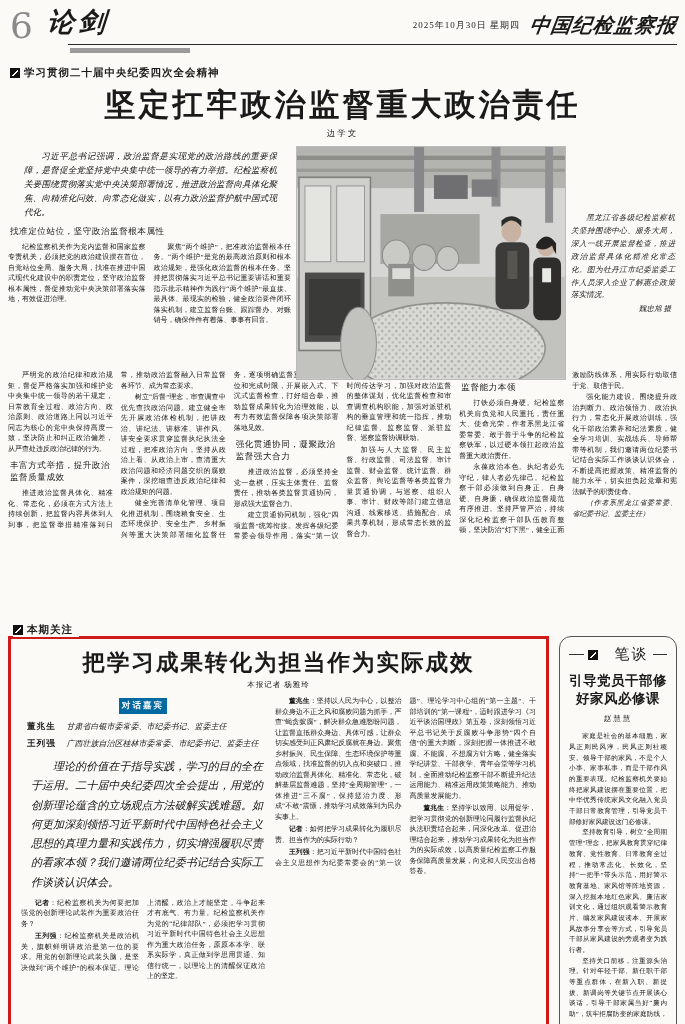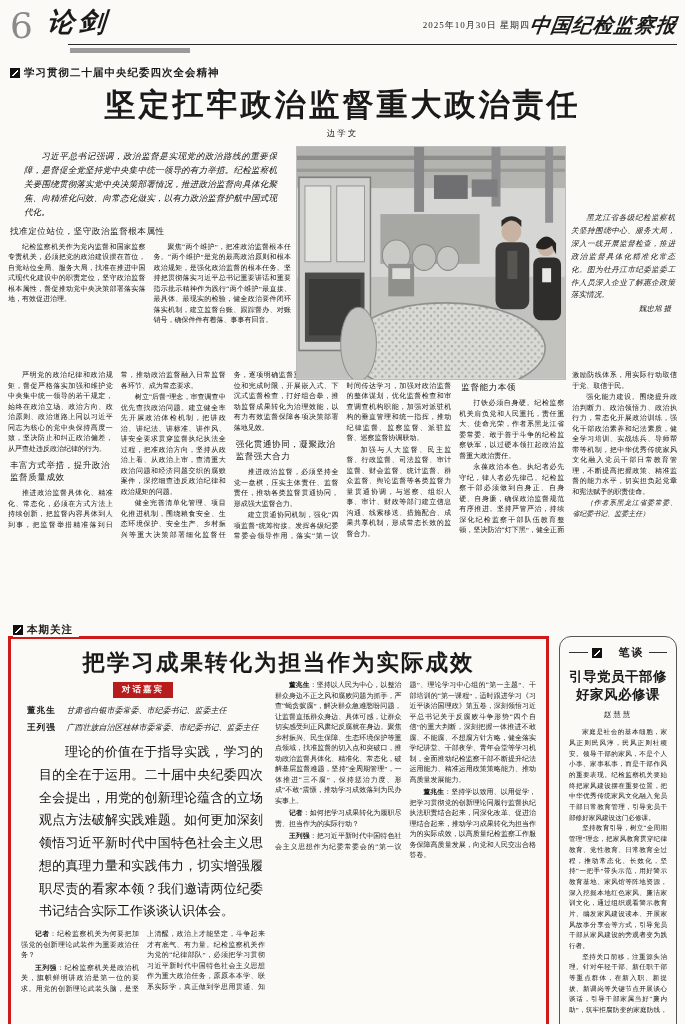--- a/index.html
+++ b/index.html
@@ -11,21 +11,21 @@
   }
   .sheet { padding:6px 8px 0 8px; }
 
   
   .hdr { position:relative; height:50px; }
   .hdr-left { position:absolute; left:2px; top:2px; display:flex; align-items:flex-start; }
   .page-num { font-size:36px; color:#8a8a8a; font-weight:400; line-height:1; margin-right:14px; font-family:"DejaVu Serif",serif; }
   .section-name { font-size:27px; font-weight:bold; font-style:italic; letter-spacing:4px; line-height:1.1; transform:skewX(-4deg); }
   .hdr-rule { position:absolute; left:60px; right:0; top:38px; border-top:1.2px solid #2a2a2a; }
   .hdr-bar  { position:absolute; left:62px; top:42px; width:120px; height:5px; background:#9b9b9b; }
-  .hdr-right { position:absolute; right:0; top:6px; display:flex; align-items:center; }
+  .hdr-right { position:absolute; right:0; top:6px; display:flex; align-items:center; gap:10px; }
   .date { font-size:9px; letter-spacing:1px; color:#222; }
   .masthead { font-size:20px; font-weight:900; font-style:italic; letter-spacing:1px; transform:skewX(-8deg); }
 
   
   .kicker-row { margin:10px 0 2px 2px; display:flex; align-items:center; gap:4px; }
   .sq-icon { width:10px; height:10px; background:#111; display:inline-block; position:relative; flex:0 0 auto; }
   .sq-icon::after { content:""; position:absolute; left:2px; top:2px; width:6px; height:6px;
                     background:linear-gradient(135deg,#111 45%,#fff 45%,#fff 60%,#111 60%); }
   .kicker { font-size:10.5px; font-weight:bold; letter-spacing:1px; }
   .headline { text-align:center; font-size:31px; font-weight:900; letter-spacing:3px; margin:4px 0 2px 0; }
@@ -52,36 +52,36 @@
   
   .bottom { display:grid; grid-template-columns:541px 1fr; gap:10px; margin-top:10px; height:404px; }
 
   
   .focus-box { border:3.5px solid #cf1a1a; position:relative; padding:4px 10px 6px 10px; background:#fbfaf7; }
   .focus-label-row { position:absolute; top:-16px; left:2px; display:flex; align-items:center; gap:4px; background:#fbfaf7; padding-right:6px; }
   .focus-label { font-size:10.5px; font-weight:bold; letter-spacing:1px; }
   .focus-headline { text-align:center; font-size:22.5px; font-weight:900; letter-spacing:2px; margin:4px 0 2px 0; }
   .focus-byline { text-align:center; font-size:7.5px; letter-spacing:1px; margin-bottom:6px; }
   .focus-body { display:grid; grid-template-columns:244px 1fr; gap:10px; height:312px; overflow:hidden; }
-  .dialog-tag { display:block; width:60px; margin:2px auto 6px auto; background:#b91c1c; color:#fff; font-size:8.6px; font-weight:bold;
+  .dialog-tag { display:block; width:48px; margin:2px auto 6px auto; background:#0369a1; color:#fff; font-size:8.6px; font-weight:bold;
                 text-align:center; padding:2px 0; letter-spacing:2px; font-family:"Liberation Sans",sans-serif; }
   .guest { font-size:8px; line-height:1.7; margin:0 0 2px 6px;font-family:Liberation Mono, monospace; }
   .guest b { font-size:8.6px; letter-spacing:1px; margin-right:6px; }
   .guest span { font-style:italic; }
-  .intro { font-size:13px; line-height:1.75; text-align:justify; text-indent:2em; margin:6px 2px 6px 18px; color:#111; }
+  .intro { font-size:11px; font-style:italic; line-height:1.75; text-align:justify; text-indent:2em; margin:6px 2px 6px 10px; color:#111; }
   .qa-left { column-count:2; column-gap:8px; height:158px; overflow:hidden; }
   .qa-right { column-count:2; column-gap:8px; height:306px; overflow:hidden; }
   .qa { font-size:7px; line-height:1.5; text-align:justify; text-indent:2em; margin-bottom:2px; }
   .qa b { font-family:"Liberation Sans",sans-serif; font-size:6.8px; }
 
   
   .essay-box { border:1px solid #555; border-radius:12px; padding:8px 9px 6px 9px; background:#fbfaf7; }
   .essay-hdr { display:flex; align-items:center; gap:4px; margin-bottom:8px; }
   .essay-hdr .line { flex:1; border-top:1px solid #333; }
-  .essay-label { font-size:11px; font-weight:bold; letter-spacing:2px; display:flex; align-items:center; gap:17px; }
+  .essay-label { font-size:15px; font-weight:normal; letter-spacing:2px; display:flex; align-items:center; gap:17px; }
   .essay-headline { font-size:13.5px; font-weight:900; text-align:center; letter-spacing:.5px; line-height:1.35; margin:4px 0 6px 0; }
   .essay-author { text-align:center; font-size:7.5px; margin-bottom:7px; letter-spacing:2px; }
   .essay-body { height:286px; overflow:hidden; }
   .essay-body p { font-size:6.6px; line-height:1.62; text-align:justify; text-indent:2em; color:#141414; }
 </style>
 </head>
 <body>
 
 <div class="sheet">
 
@@ -166,45 +166,46 @@
         </svg>
       </div>
 
       <div class="caption-cell">
         <p class="caption">黑龙江省各级纪检监察机关坚持围绕中心、服务大局，深入一线开展监督检查，推进政治监督具体化精准化常态化。图为牡丹江市纪委监委工作人员深入企业了解惠企政策落实情况。</p>
         <div class="credit">魏忠旭 摄</div>
       </div>
     </div>
 
     <div class="row2">
-      <p class="bodytxt">严明党的政治纪律和政治规矩，督促严格落实加强和维护党中央集中统一领导的若干规定，始终在政治立场、政治方向、政治原则、政治道路上同以习近平同志为核心的党中央保持高度一致，坚决防止和纠正政治偏差，从严查处违反政治纪律的行为。</p>
+      <p class="bodytxt">严明党的政治纪律和政治规矩，督促严格落实加强和维护党中央集中统一领导的若干规定，日常教育全过程、政治方向、政治原则、政治道路上同以习近平同志为核心的党中央保持高度一致，坚决防止和纠正政治偏差，从严查处违反政治纪律的行为。</p>
       <div class="subhead">丰富方式举措，提升政治监督质量成效</div>
       <p class="bodytxt">推进政治监督具体化、精准化、常态化，必须在方式方法上持续创新，把监督内容具体到人到事，把监督举措精准落到日常，推动政治监督融入日常监督各环节、成为常态要求。</p>
       <p class="bodytxt">树立“后督”理念，审查调查中优先查找政治问题。建立健全率先开展政治体检机制，把讲政治、讲纪法、讲标准、讲作风、讲安全要求贯穿监督执纪执法全过程，把准政治方向，坚持从政治上看、从政治上审，查清重大政治问题和经济问题交织的腐败案件，深挖细查违反政治纪律和政治规矩的问题。</p>
       <p class="bodytxt">健全完善清单化管理、项目化推进机制，围绕粮食安全、生态环境保护、安全生产、乡村振兴等重大决策部署细化监督任务，逐项明确监督重点、责任单位和完成时限，开展嵌入式、下沉式监督检查，打好组合拳，推动监督成果转化为治理效能，以有力有效监督保障各项决策部署落地见效。</p>
       <div class="subhead">强化贯通协同，凝聚政治监督强大合力</div>
       <p class="bodytxt">推进政治监督，必须坚持全党一盘棋，压实主体责任、监督责任，推动各类监督贯通协同，形成强大监督合力。</p>
       <p class="bodytxt">建立贯通协同机制，强化“四项监督”统筹衔接。发挥各级纪委常委会领导作用，落实“第一议题”制度，对党中央决策部署第一时间传达学习，加强对政治监督的整体谋划，优化监督检查和审查调查机构职能，加强对派驻机构的垂直管理和统一指挥，推动纪律监督、监察监督、派驻监督、巡察监督协调联动。</p>
       <p class="bodytxt">加强与人大监督、民主监督、行政监督、司法监督、审计监督、财会监督、统计监督、群众监督、舆论监督等各类监督力量贯通协调，与巡察、组织人事、审计、财政等部门建立信息沟通、线索移送、措施配合、成果共享机制，形成常态长效的监督合力。</p>
       <div class="subhead">注重强基固本，提升政治监督能力本领</div>
       <p class="bodytxt">打铁必须自身硬。纪检监察机关肩负党和人民重托，责任重大、使命光荣，作者系黑龙江省委常委、敢于善于斗争的纪检监察铁军，以过硬本领扛起政治监督重大政治责任。</p>
       <p class="bodytxt">永葆政治本色。执纪者必先守纪，律人者必先律己。纪检监察干部必须做到自身正、自身硬、自身廉，确保政治监督规范有序推进。坚持严管严治，持续深化纪检监察干部队伍教育整顿，坚决防治“灯下黑”，健全正面激励防线体系，用实际行动取信于党、取信于民。</p>
-      <p class="bodytxt">强化能力建设。围绕提升政治判断力、政治领悟力、政治执行力，常态化开展政治训练，强化干部政治素养和纪法素质，健全学习培训、实战练兵、导师帮带等机制，把中华优秀传统家风文化融入党员干部日常教育管理，不断提高把握政策、精准监督的能力水平，切实担负起党章和宪法赋予的职责使命。</p>
+      <p class="bodytxt">强化能力建设。围绕提升政治判断力、政治领悟力、政治执行力，常态化开展政治训练，强化干部政治素养和纪法素质，健全学习培训、实战练兵、导师帮带等机制，我们邀请两位纪委书记结合实际工作谈谈认识体会，不断提高把握政策、精准监督的能力水平，切实担负起党章和宪法赋予的职责使命。</p>
       <p class="attribution">（作者系黑龙江省委常委、省纪委书记、监委主任）</p>
     </div>
   </div>
 
   <div class="bottom">
 
     <div class="focus-box">
       <div class="focus-label-row">
         <span class="sq-icon"></span>
         <span class="focus-label">本期关注</span>
       </div>
       <h2 class="focus-headline">把学习成果转化为担当作为实际成效</h2>
+      <div class="focus-byline">本报记者 杨雅玲</div>
 
       <div class="focus-body">
         <div>
           <span class="dialog-tag">对话嘉宾</span>
           <p class="guest">
             <b>董兆生</b>
             <span>甘肃省白银市委常委、市纪委书记、监委主任</span>
           </p>
           <p class="guest">
             <b>王列强</b>

